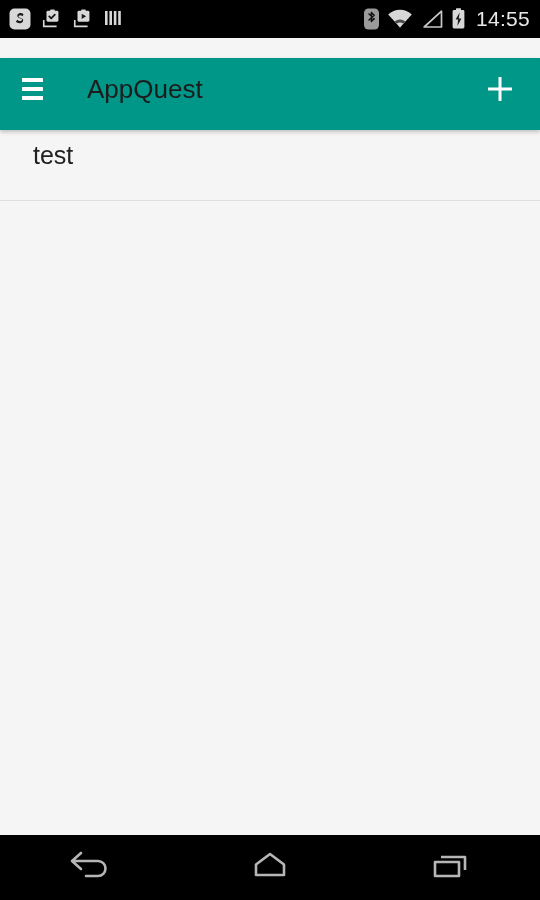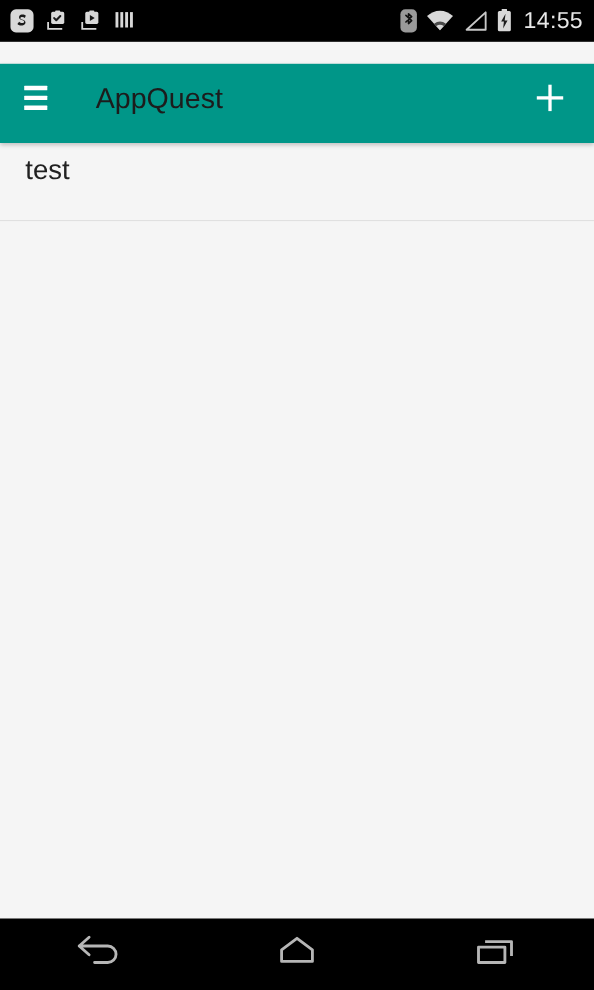--- a/index.html
+++ b/index.html
@@ -126,21 +126,21 @@
     left: 0; top: 110px;
     width: 540px;
     bottom: 65px;
     background: #f5f5f5;
     overflow: hidden;
   }
   .list-item {
     height: 91px;
     display: flex;
     align-items: center;
-    padding-left: 23px;
+    padding-left: 33px;
     box-sizing: border-box;
     border-bottom: 1px solid #e0e0e0;
     background: #f5f5f5;
     cursor: pointer;
   }
   .list-item-label {
     font-size: 25px;
     color: #212121;
     font-family: "Liberation Sans", sans-serif;
   }

